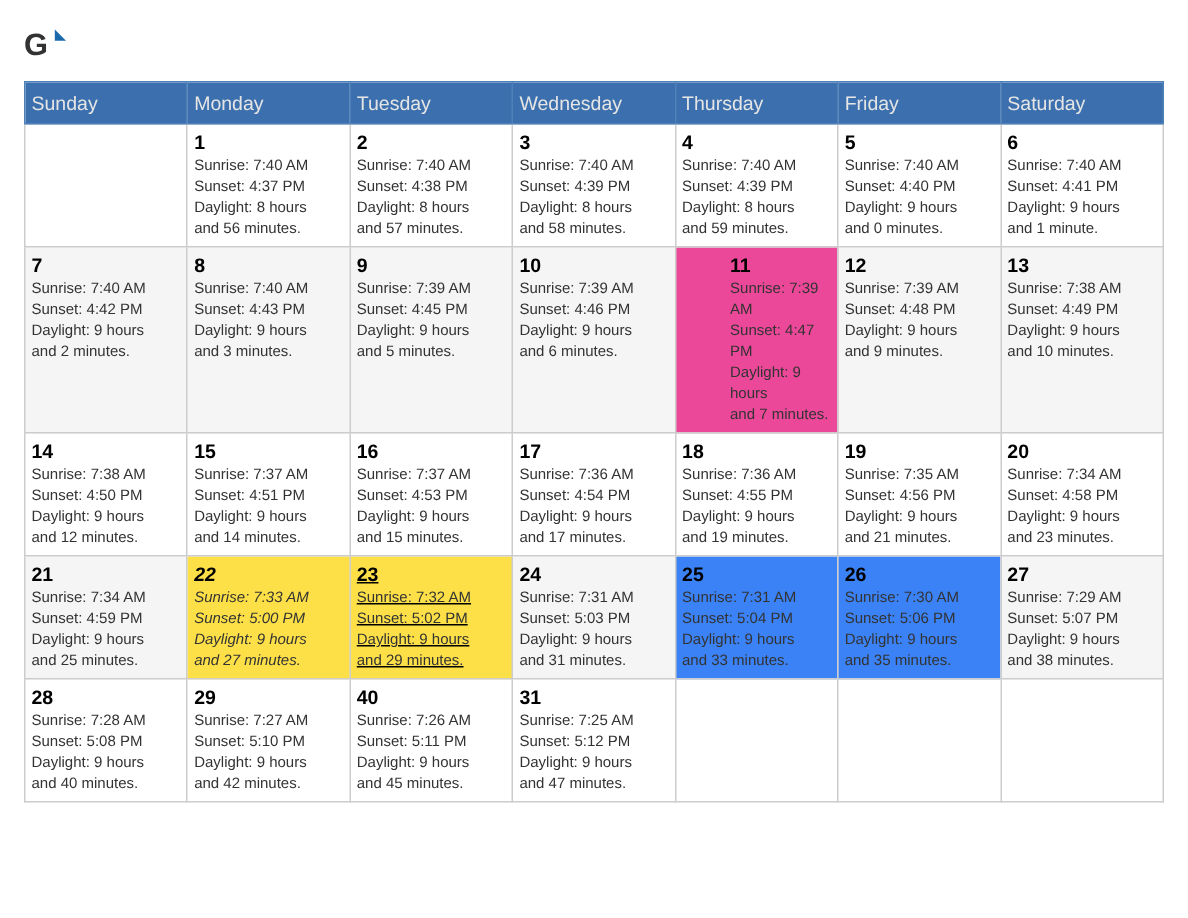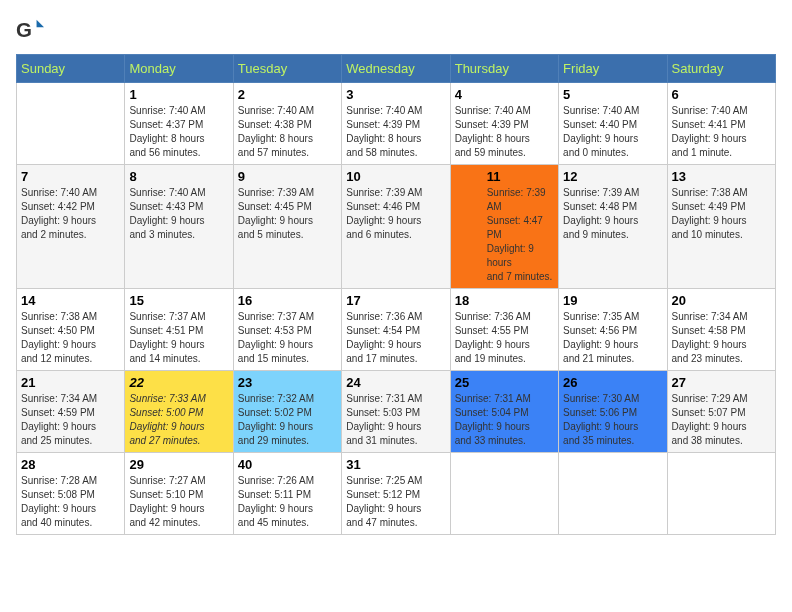--- a/index.html
+++ b/index.html
@@ -47,21 +47,21 @@
       font-size: 15px;
       color: #555;
     }
     .calendar-table {
       width: 100%;
       border-collapse: collapse;
       font-size: 11px;
     }
     .calendar-table th {
       background-color: #3b6fad;
-      color: #bef264;
+      color: #e5e5e5;
       padding: 6px 4px;
       text-align: left;
       font-size: 13px;
       font-weight: normal;
       border: 1px solid #5080b8;
     }
     .calendar-table td {
       border: 1px solid #ccc;
       vertical-align: top;
       padding: 4px;
@@ -156,21 +156,21 @@
           <div class="day-info">Sunrise: 7:40 AM<br>Sunset: 4:43 PM<br>Daylight: 9 hours<br>and 3 minutes.</div>
         </td>
         <td style="background: rgb(245, 245, 245);">
           <span class="day-number">9</span>
           <div class="day-info">Sunrise: 7:39 AM<br>Sunset: 4:45 PM<br>Daylight: 9 hours<br>and 5 minutes.</div>
         </td>
         <td style="background: rgb(245, 245, 245);">
           <span class="day-number">10</span>
           <div class="day-info">Sunrise: 7:39 AM<br>Sunset: 4:46 PM<br>Daylight: 9 hours<br>and 6 minutes.</div>
         </td>
-        <td style="background: #f97316; padding-left: 36px;">
+        <td style="background: #ec4899; padding-left: 36px;">
           <span class="day-number">11</span>
           <div class="day-info">Sunrise: 7:39 AM<br>Sunset: 4:47 PM<br>Daylight: 9 hours<br>and 7 minutes.</div>
         </td>
         <td style="background: rgb(245, 245, 245);">
           <span class="day-number">12</span>
           <div class="day-info">Sunrise: 7:39 AM<br>Sunset: 4:48 PM<br>Daylight: 9 hours<br>and 9 minutes.</div>
         </td>
         <td style="background: rgb(245, 245, 245);">
           <span class="day-number">13</span>
           <div class="day-info">Sunrise: 7:38 AM<br>Sunset: 4:49 PM<br>Daylight: 9 hours<br>and 10 minutes.</div>
@@ -208,21 +208,21 @@
       </tr>
       <tr>
         <td style="background: rgb(245, 245, 245);">
           <span class="day-number">21</span>
           <div class="day-info">Sunrise: 7:34 AM<br>Sunset: 4:59 PM<br>Daylight: 9 hours<br>and 25 minutes.</div>
         </td>
         <td style="background: #fde047; font-style: italic;">
           <span class="day-number">22</span>
           <div class="day-info">Sunrise: 7:33 AM<br>Sunset: 5:00 PM<br>Daylight: 9 hours<br>and 27 minutes.</div>
         </td>
-        <td style="background: #7dd3fc;">
+        <td style="background: #fde047; text-decoration: underline;">
           <span class="day-number">23</span>
           <div class="day-info">Sunrise: 7:32 AM<br>Sunset: 5:02 PM<br>Daylight: 9 hours<br>and 29 minutes.</div>
         </td>
         <td style="background: rgb(245, 245, 245);">
           <span class="day-number">24</span>
           <div class="day-info">Sunrise: 7:31 AM<br>Sunset: 5:03 PM<br>Daylight: 9 hours<br>and 31 minutes.</div>
         </td>
         <td style="background: #3b82f6;">
           <span class="day-number">25</span>
           <div class="day-info">Sunrise: 7:31 AM<br>Sunset: 5:04 PM<br>Daylight: 9 hours<br>and 33 minutes.</div>

